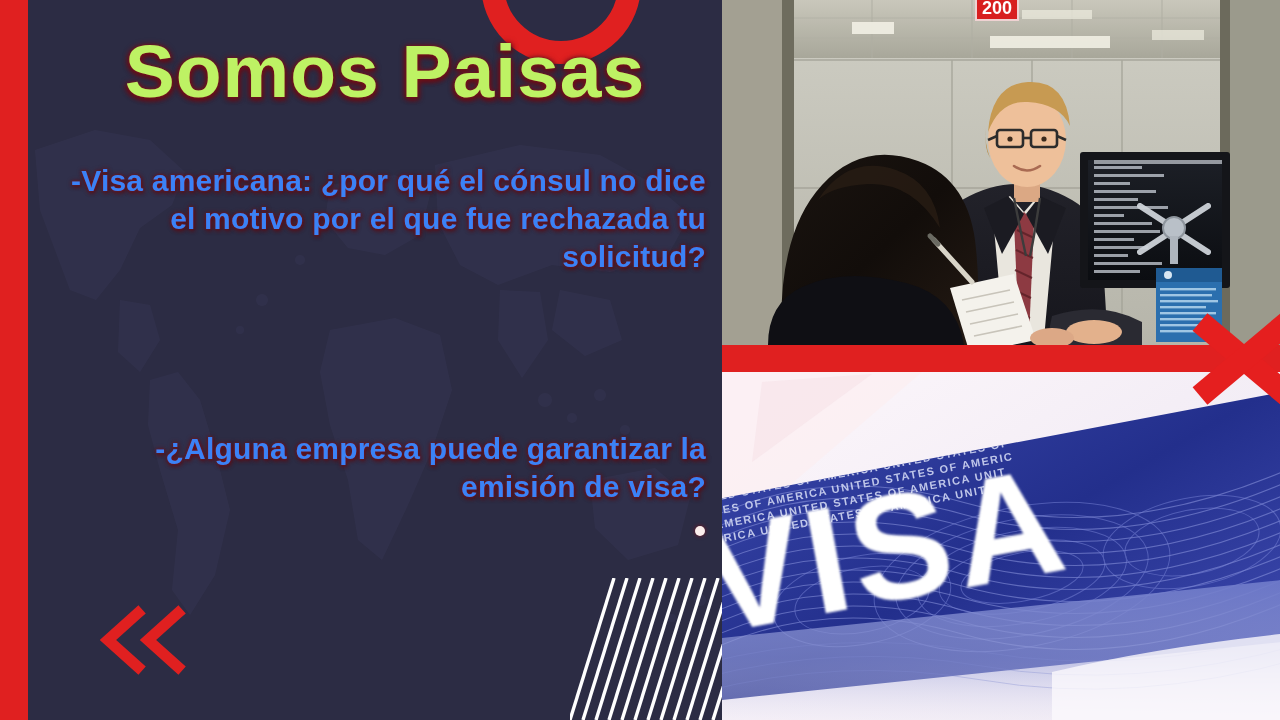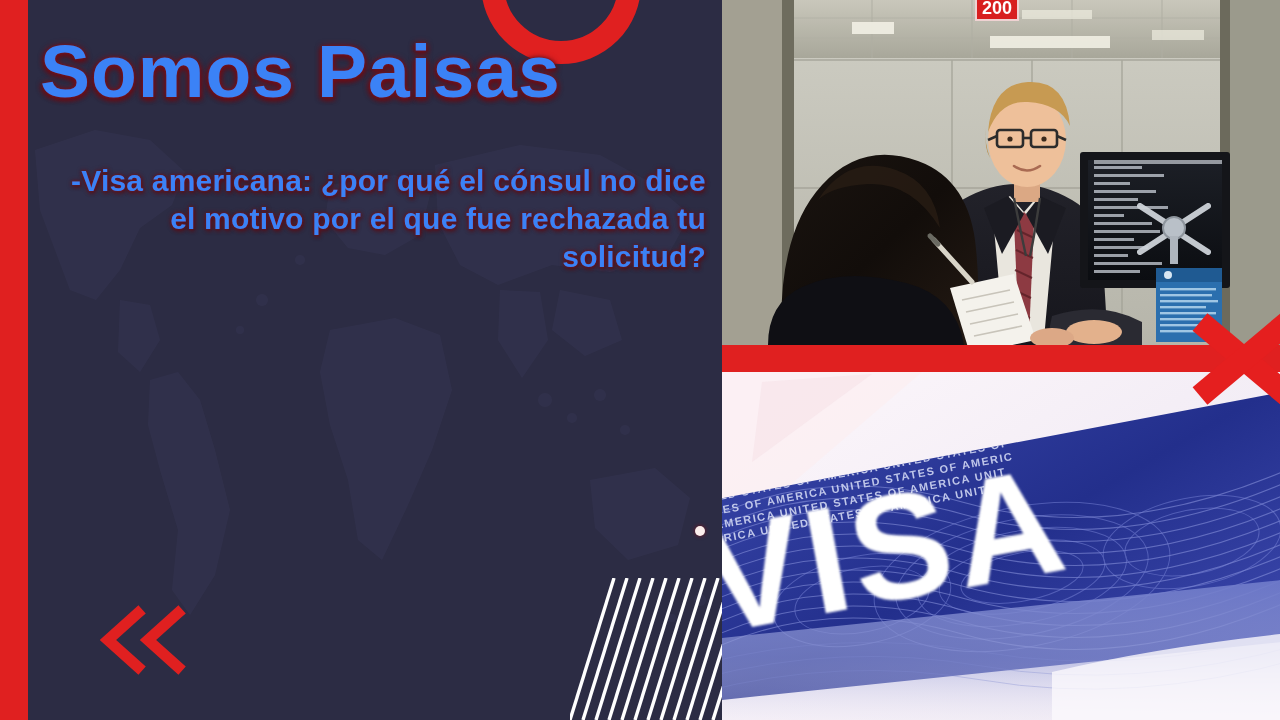--- a/index.html
+++ b/index.html
@@ -16,22 +16,22 @@
 
   
   #red-bar{position:absolute;left:0;top:0;width:28px;height:720px;background:#e02020;}
 
   
   #red-ring{position:absolute;left:481px;top:-96px;width:160px;height:160px;
             border:23px solid #e02020;border-radius:50%;box-sizing:border-box;}
 
   
   #brand-title{position:absolute;left:40px;top:34px;width:690px;
-    font-size:75px;line-height:1;font-weight:bold;letter-spacing:1px;color:#3b82f6;
-    white-space:nowrap;
+    font-size:75px;line-height:1;font-weight:bold;letter-spacing:1px;color:#bef264;
+    text-align:center;white-space:nowrap;
     text-shadow:0 0 2px #7a1520,0 0 6px #7a1520,2px 3px 5px #5c0d16,-2px 2px 5px #5c0d16;}
 
   
   .question{position:absolute;right:16px;text-align:right;color:#3b82f6;
     font-weight:bold;font-size:30px;line-height:1.27;letter-spacing:.2px;
     text-shadow:0 0 2px #7a1520,0 0 5px #6d1018,1px 2px 4px #4e0b12;}
   #question-1{top:162px;width:660px;}
   #question-2{top:430px;width:600px;}
 
   
@@ -100,20 +100,21 @@
         </g>
       </svg>
     </div>
 
     <div id="red-bar"></div>
     <div id="red-ring"></div>
 
     <div id="brand-title">Somos Paisas</div>
 
     <div class="question" id="question-1">-Visa americana: ¿por qué el cónsul no dice el motivo por el que fue rechazada tu solicitud?</div>
+    <div class="question" id="question-2">-¿Alguna empresa puede garantizar la emisión de visa?</div>
 
     <div id="period-dot"></div>
 
     <div id="chevron-back">
       <svg viewBox="0 0 86 70" aria-hidden="true">
         <g fill="none" stroke="#e02020" stroke-width="11" stroke-linecap="square" stroke-linejoin="miter">
           <polyline points="38,8 8,35 38,62"></polyline>
           <polyline points="78,8 48,35 78,62"></polyline>
         </g>
       </svg>

